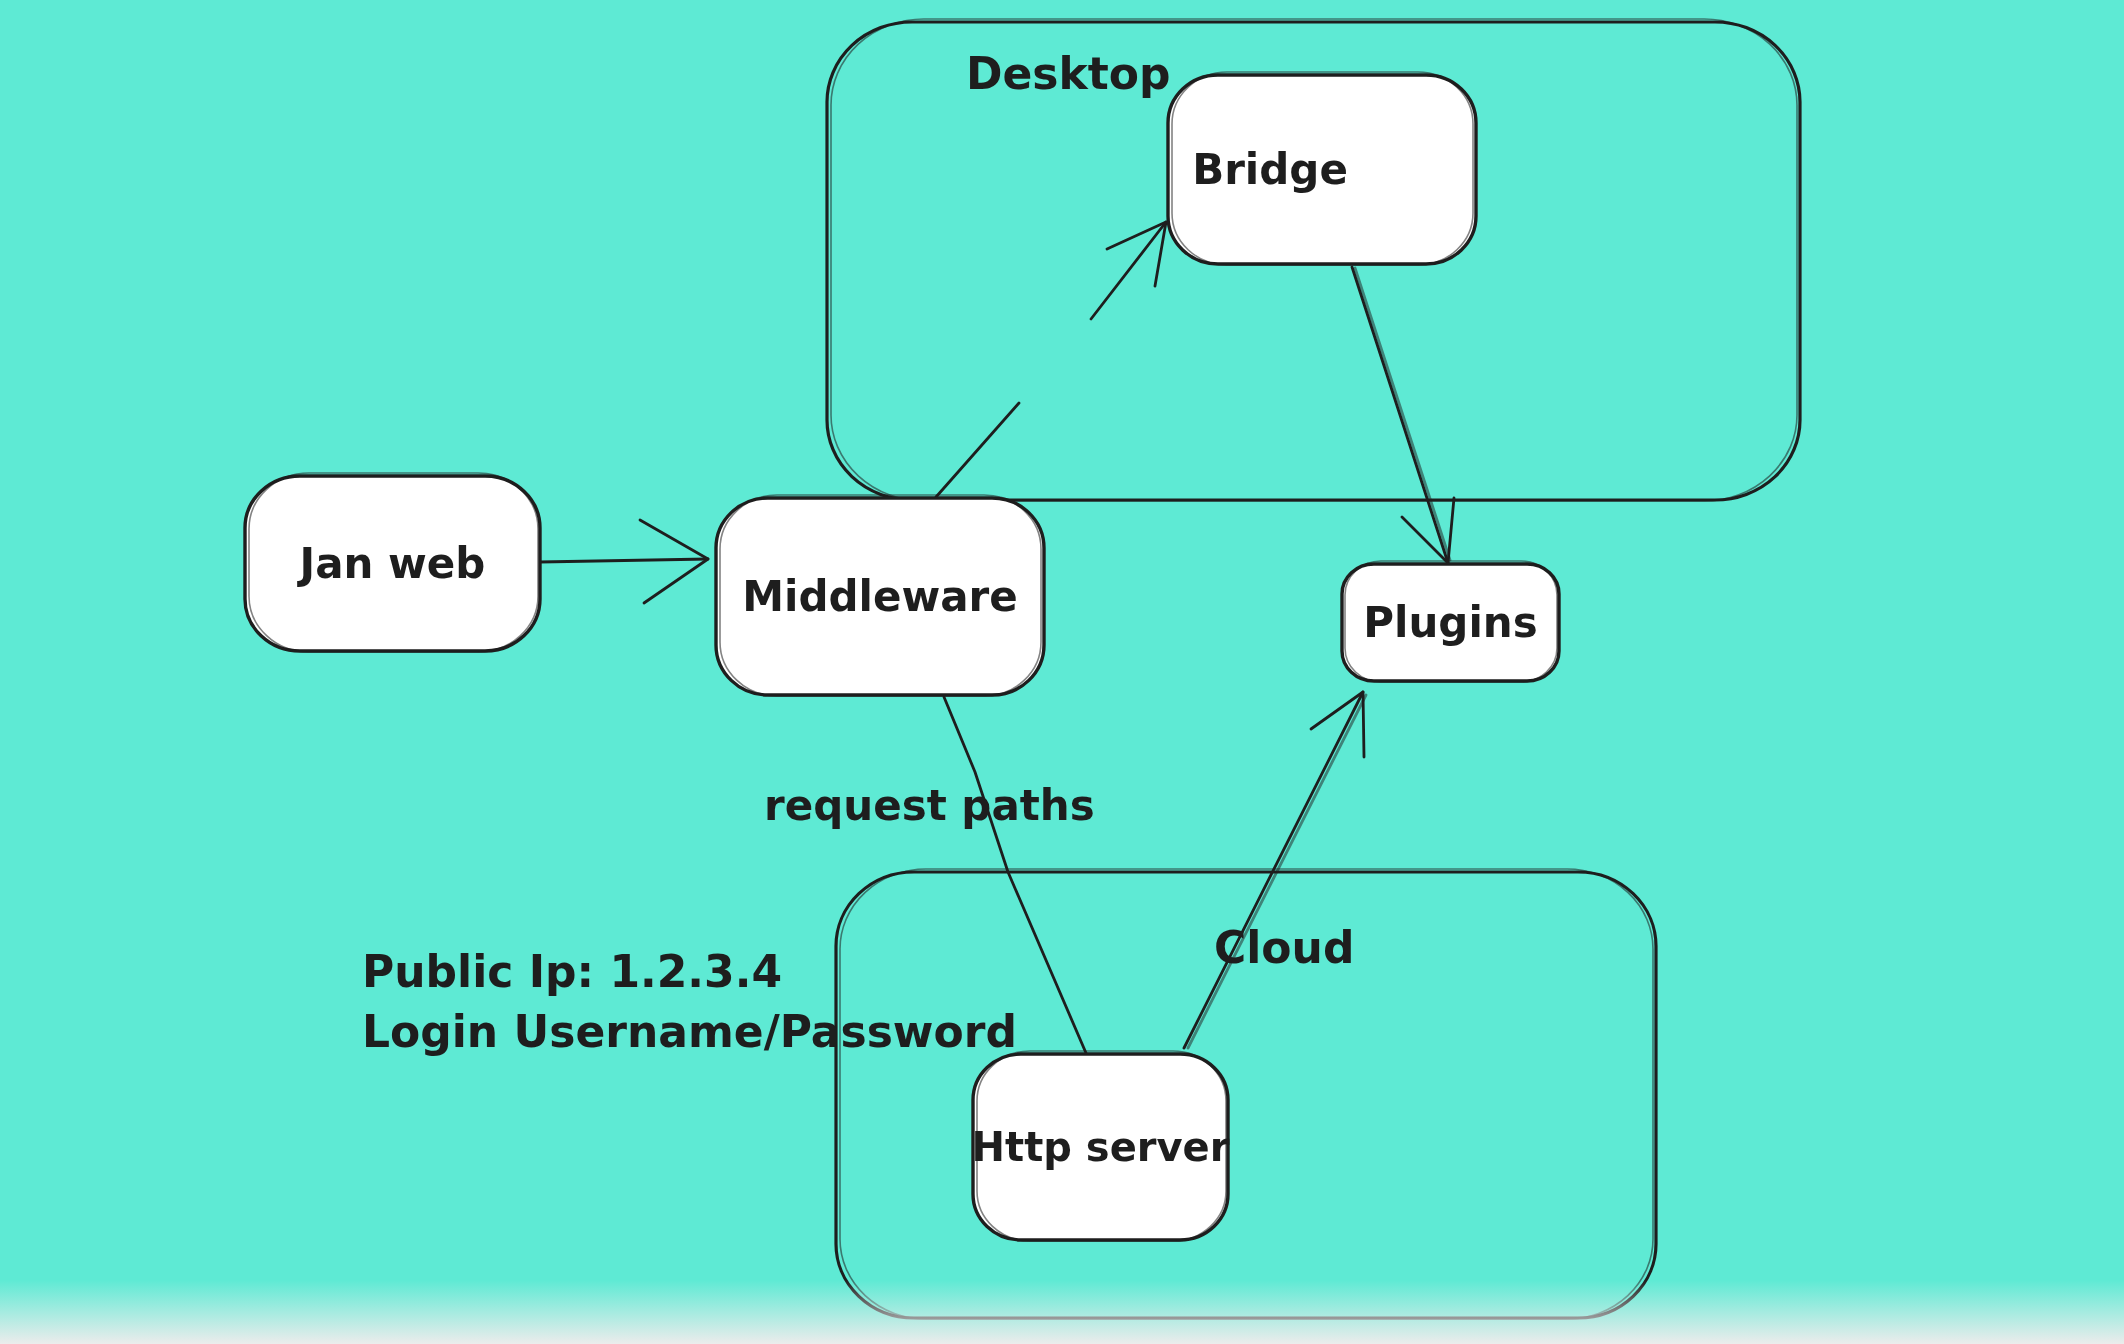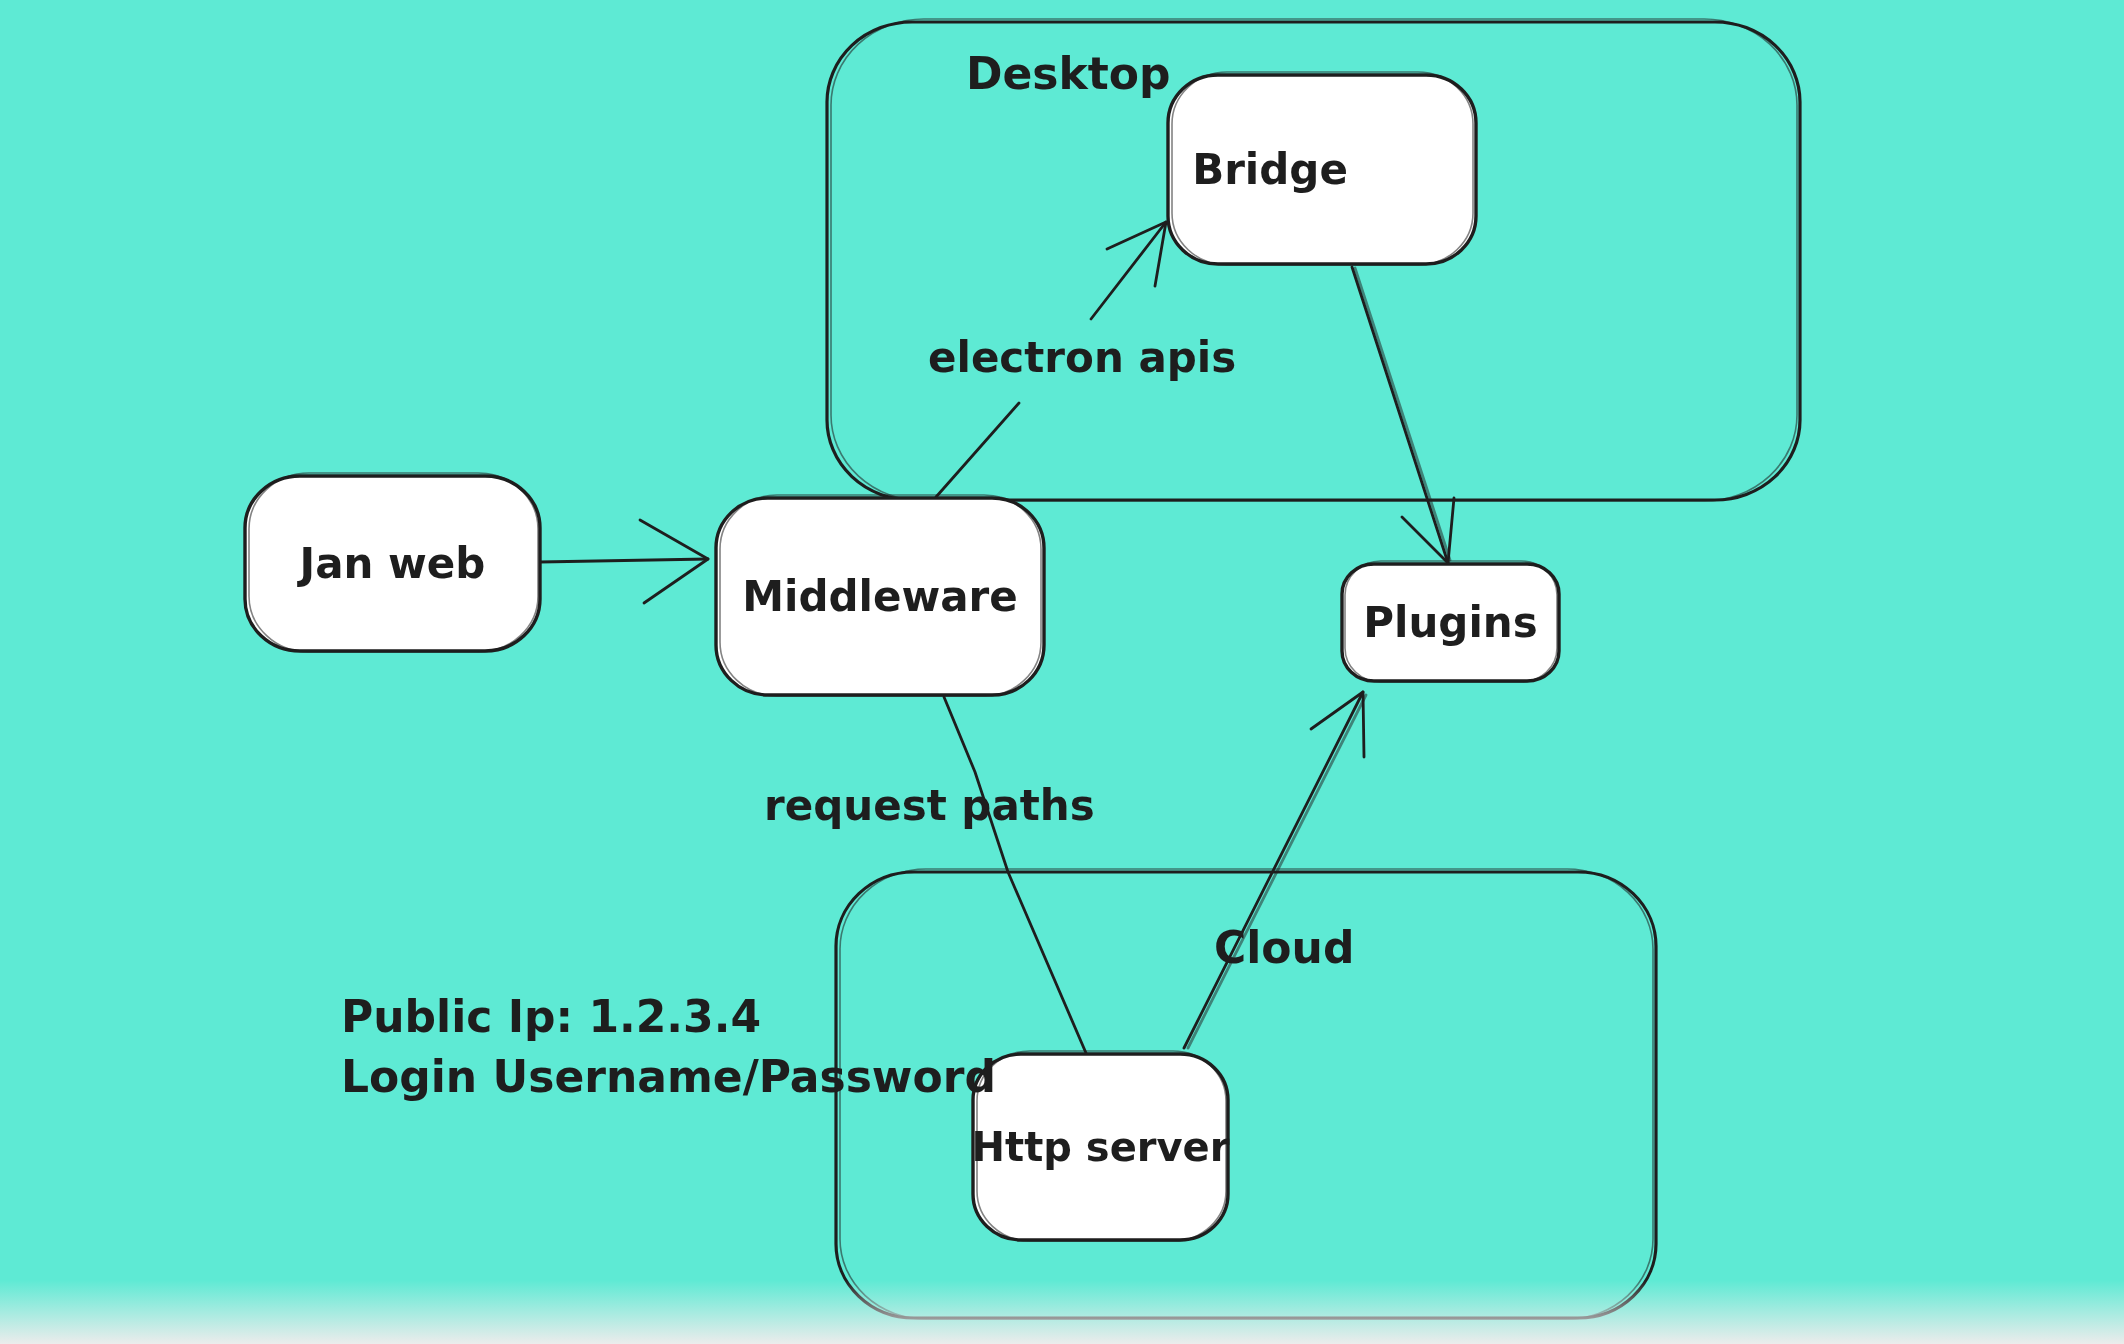--- a/index.html
+++ b/index.html
@@ -142,22 +142,21 @@
 
   <div class="lbl container-lbl" style="left:966px; top:48px;">Desktop</div>
   <div class="lbl container-lbl" style="left:1214px; top:922px;">Cloud</div>
 
   <div class="lbl node-lbl" style="left:245px; top:476px; width:295px; height:175px;">Jan web</div>
   <div class="lbl node-lbl" style="left:716px; top:498px; width:328px; height:197px;">Middleware</div>
   <div class="lbl node-lbl" style="left:1116px; top:75px; width:308px; height:189px;">Bridge</div>
   <div class="lbl node-lbl" style="left:973px; top:1054px; width:255px; height:186px; font-size:40px;">Http server</div>
   <div class="lbl node-lbl" style="left:1342px; top:564px; width:217px; height:117px;">Plugins</div>
 
-  <div class="lbl edge-lbl" style="left:928px; top:333px;">electron apis</div>
   <div class="lbl edge-lbl" style="left:754px; top:781px;margin-left:10px;">request paths</div>
 
-  <div class="lbl note-lbl" style="left:341px; top:942px;margin-top:45px;">
+  <div class="lbl note-lbl" style="left:362px; top:942px;">
     <div>Public Ip: 1.2.3.4</div>
     <div>Login Username/Password</div>
   </div>
 
   <div class="fade-bottom"></div>
 </div>
 
 </body></html>

